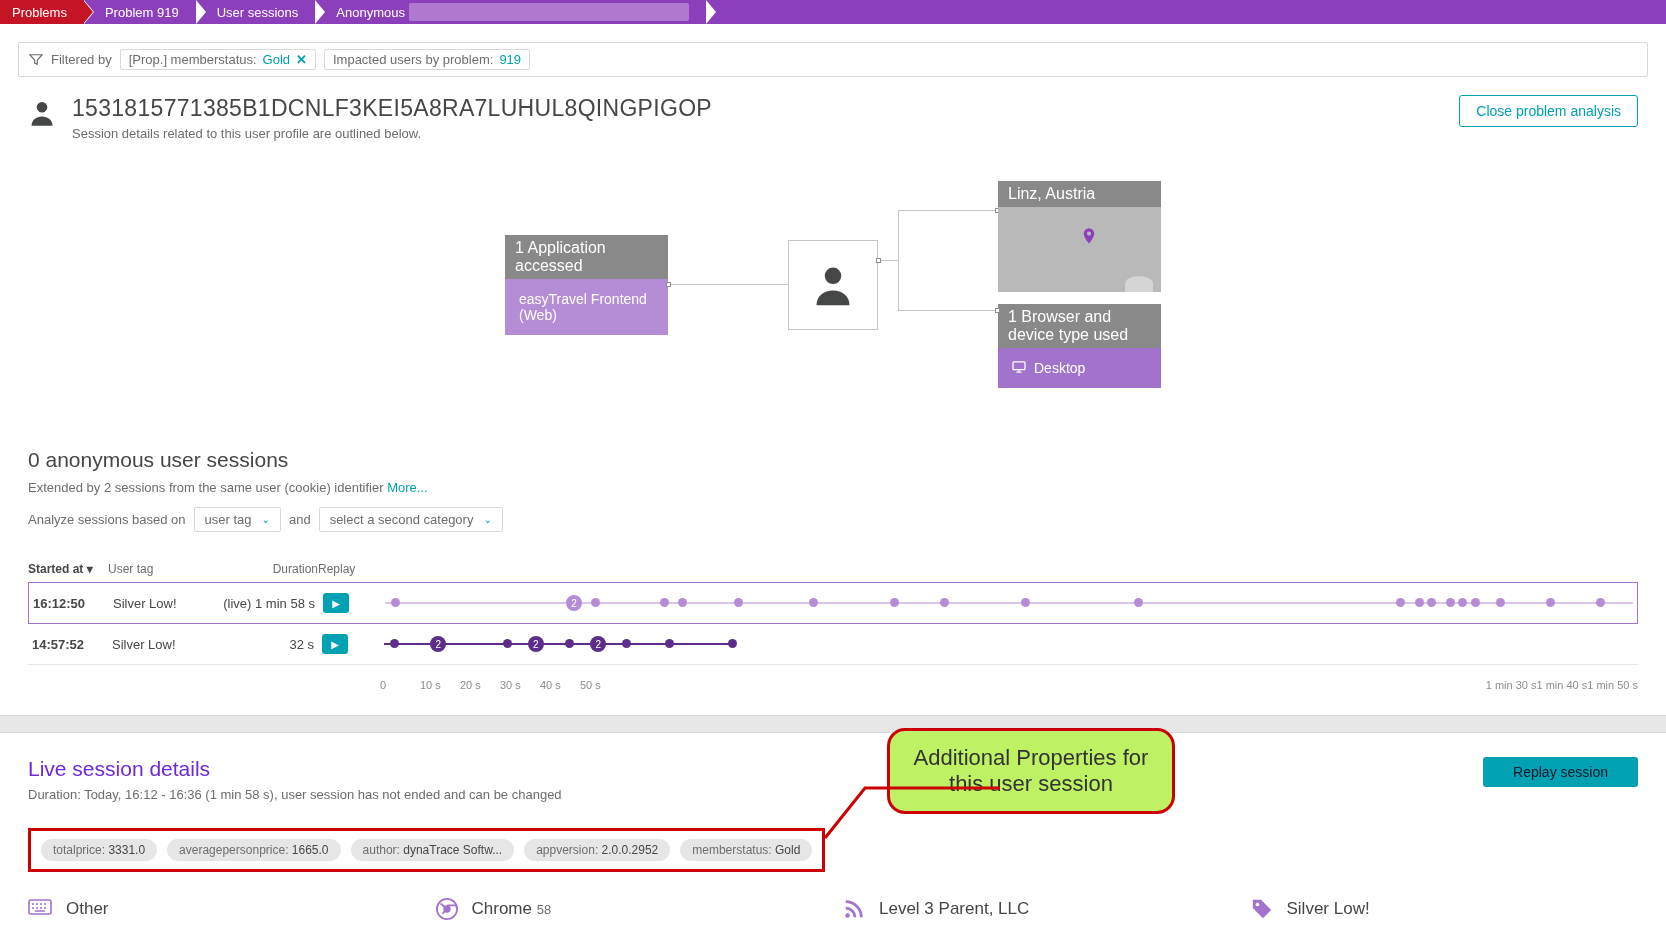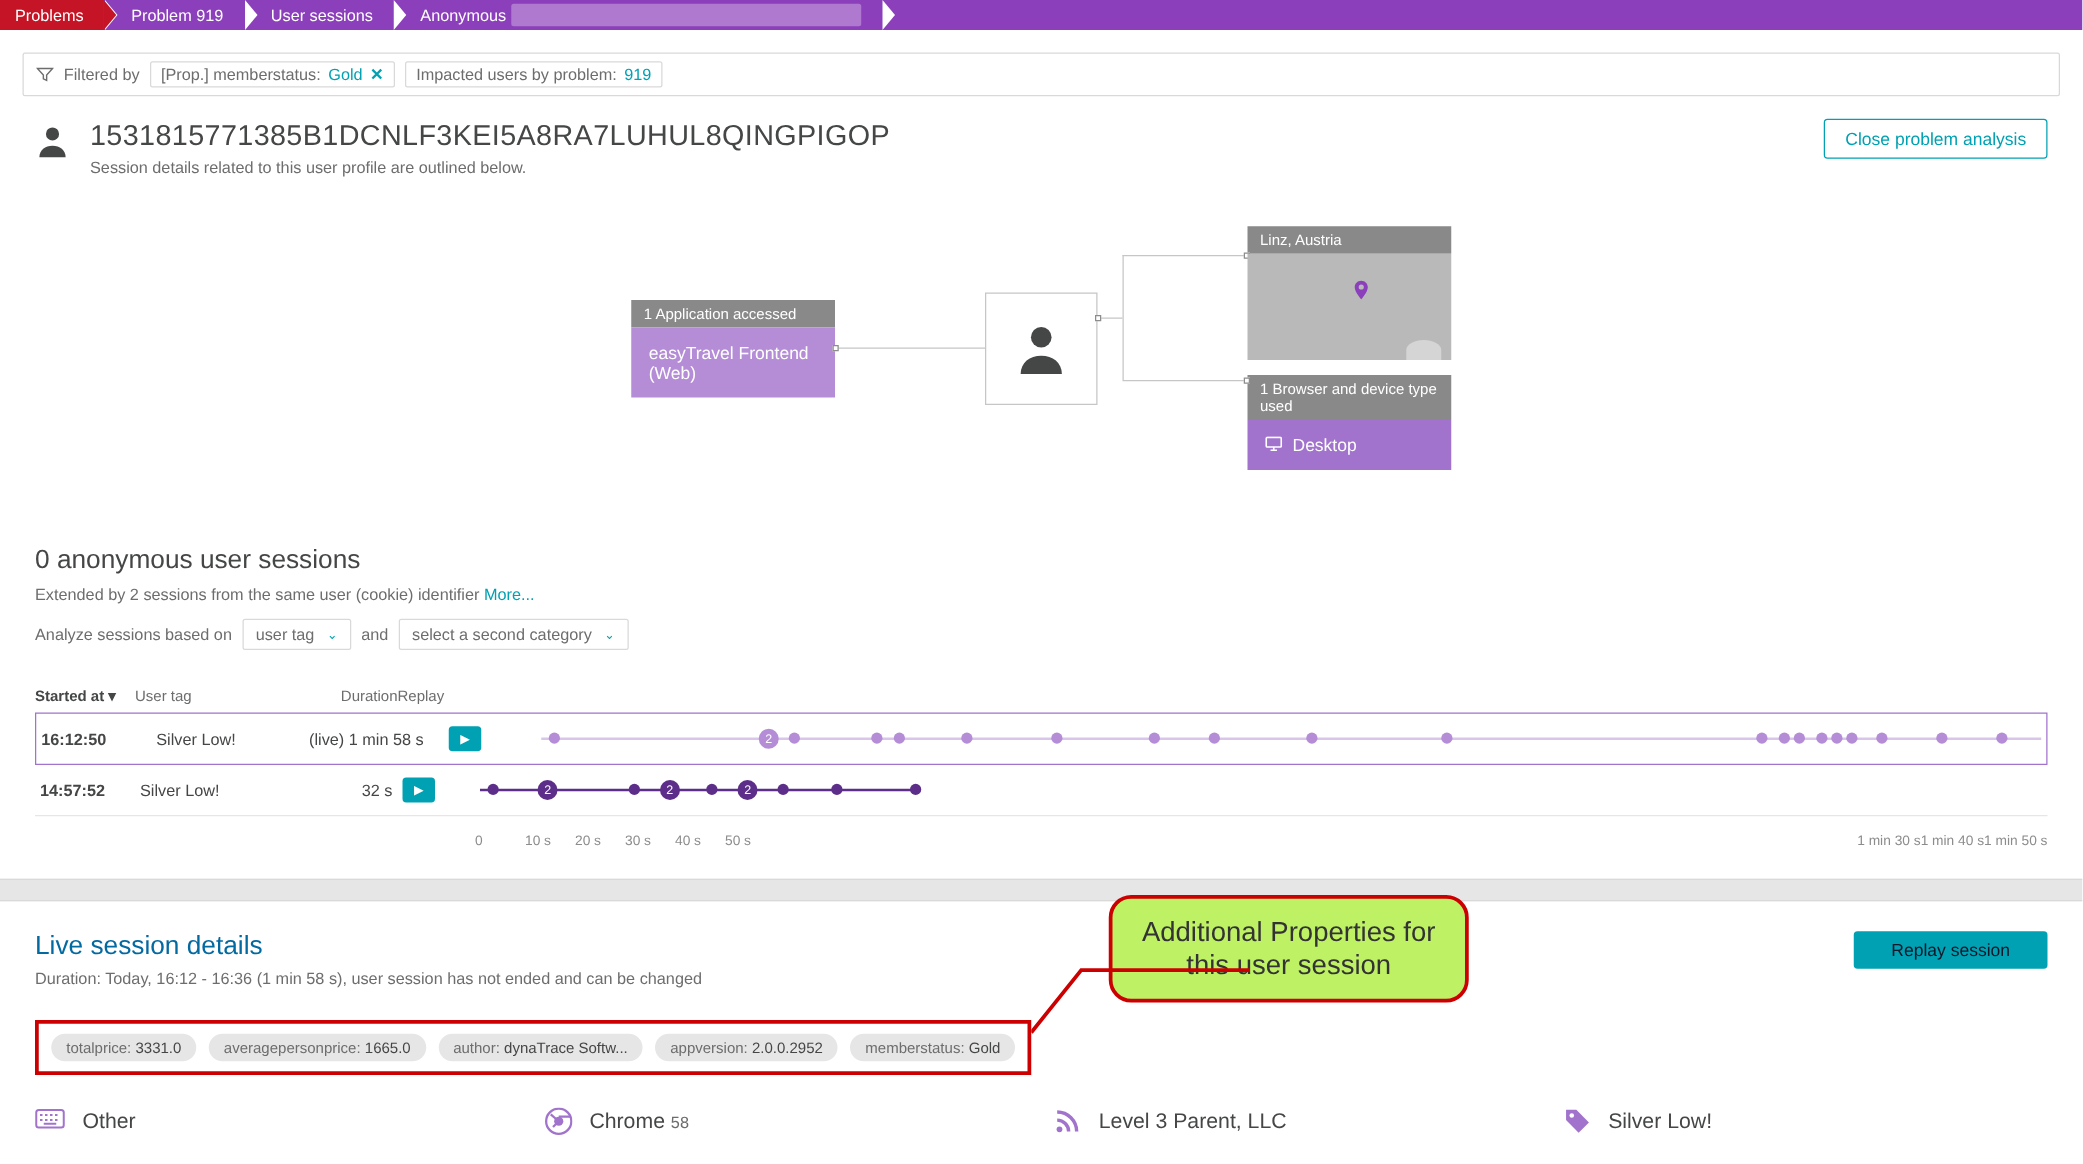--- a/index.html
+++ b/index.html
@@ -24,21 +24,21 @@
 .header-row { display: flex; align-items: flex-start; justify-content: space-between; margin-bottom: 20px; }
 .user-line { display: flex; align-items: flex-start; gap: 16px; }
 .user-icon { width: 28px; height: 28px; margin-top: 4px; }
 .user-title { font-size: 23px; font-weight: 400; color: #454646; letter-spacing: 0.3px; }
 .user-sub { font-size: 13px; color: #6d6d6d; margin-top: 4px; }
 .btn-outline-teal { border: 1px solid #00a1b2; color: #00a1b2; background: #fff; padding: 7px 16px; border-radius: 3px; font-size: 14px; cursor: pointer; }
 .btn-teal { background: #00a1b2; color: #0f172a; border: none; padding: 7px 30px; border-radius: 3px; font-size: 14px; cursor: pointer; }
 
 .diagram { display: flex; justify-content: center; align-items: center; gap: 0; margin: 40px 0 60px; position: relative; }
 .diagram-col { display: flex; flex-direction: column; align-items: center; }
-.dg-card-header { background: #898989; color: #fff; font-size: 12px; padding: 4px 10px; width: 163px; }
+.dg-card-header { background: #898989; color: #fff; font-size: 16px; padding: 4px 10px; width: 163px; }
 .dg-card-body { background: #b48dd6; color: #fff; font-size: 14px; padding: 12px 14px; width: 163px; }
 .dg-card-body.dark { background: #a173cc; }
 .dg-user-box { border: 1px solid #c6c6c6; width: 90px; height: 90px; display: flex; align-items: center; justify-content: center; margin: 0 60px; background: #fff; }
 .dg-map { width: 163px; height: 85px; background: #b9b9b9; position: relative; overflow: hidden; }
 .dg-map .pin { position: absolute; top: 18px; left: 82px; color: #8c3fba; }
 .dg-map .shape { position: absolute; bottom: 0; right: 8px; width: 28px; height: 16px; background: #d5d5d5; border-radius: 50% 50% 0 0; }
 .dg-connector-h { position: absolute; height: 1px; background: #c6c6c6; }
 .dg-connector-v { position: absolute; width: 1px; background: #c6c6c6; }
 .dg-small-sq { width: 5px; height: 5px; background: #fff; border: 1px solid #8c8c8c; position: absolute; }
 .dg-device-icon { display: inline-block; margin-right: 8px; }
@@ -46,37 +46,37 @@
 .sessions-heading { font-size: 21px; font-weight: 400; color: #454646; margin-bottom: 8px; }
 .sessions-sub { font-size: 13px; color: #6d6d6d; margin-bottom: 12px; }
 .sessions-sub a { color: #00a1b2; text-decoration: none; }
 .analyze-row { font-size: 13px; color: #6d6d6d; display: flex; align-items: center; gap: 8px; margin-bottom: 30px; }
 .select-box { border: 1px solid #d9d9d9; padding: 4px 10px; border-radius: 2px; display: inline-flex; align-items: center; gap: 10px; cursor: pointer; font-size: 13px; color: #6d6d6d; }
 .select-box .caret { color: #00a1b2; font-size: 10px; }
 
 .table-head { display: grid; grid-template-columns: 80px 110px 100px 50px 1fr; padding-bottom: 6px; font-size: 12px; color: #6d6d6d; }
 .table-head .sorted { color: #454646; font-weight: 600; }
 .table-row { display: grid; grid-template-columns: 80px 110px 100px 50px 1fr; align-items: center; padding: 10px 4px; font-size: 13px; border-bottom: 1px solid #e6e6e6; }
-.table-row.selected { border: 1px solid #a173cc; gap: 12px; }
+.table-row.selected { border: 1px solid #a173cc; }
 .table-row .dur { text-align: right; padding-right: 8px; }
 .play-btn { background: #00a1b2; color: #fff; width: 26px; height: 20px; border-radius: 3px; display: flex; align-items: center; justify-content: center; cursor: pointer; font-size: 10px; }
 .timeline { position: relative; height: 20px; margin-left: 12px; }
 .timeline-line { position: absolute; top: 9px; left: 0; right: 0; height: 2px; }
 .dot { position: absolute; top: 5px; width: 9px; height: 9px; border-radius: 50%; }
 .dot.purple { background: #b48dd6; }
 .dot.dark { background: #5c2e8a; }
 .dot.bnum { width: 16px; height: 16px; top: 2px; background: #b48dd6; color: #fff; font-size: 10px; display: flex; align-items: center; justify-content: center; }
 .dot.bnum.dark { background: #5c2e8a; }
 .time-axis { display: flex; justify-content: space-between; font-size: 11px; color: #8c8c8c; margin-top: 14px; margin-left: 352px; }
 .time-axis span { min-width: 40px; }
 
 .gray-divider { height: 18px; background: #e6e6e6; border-top: 1px solid #d9d9d9; border-bottom: 1px solid #d9d9d9; margin: 24px -28px; }
 
 .live-row { display: flex; justify-content: space-between; align-items: flex-start; }
-.live-heading { font-size: 21px; font-weight: 300; color: #0369a1; margin-bottom: 6px; }
+.live-heading { font-size: 21px; font-weight: 300; color: #6d28d9; margin-bottom: 6px; }
 .live-sub { font-size: 13px; color: #6d6d6d; margin-bottom: 14px; }
 
 .props-box { border: 3px solid #cc0000; padding: 8px 10px; display: inline-flex; gap: 10px; position: relative; }
 .prop-tag { background: #e6e6e6; border-radius: 12px; padding: 4px 12px; font-size: 12px; color: #6d6d6d; }
 .prop-tag b { color: #454646; font-weight: 500; }
 
 .annotation { position: absolute; right: 100px; top: -80px; border: 3px solid #cc0000; border-radius: 18px; background: #bef264; padding: 14px 24px; font-size: 22px; text-align: center; color: #333; }
 
 .footer-cards { display: grid; grid-template-columns: repeat(4, 1fr); gap: 20px; margin-top: 26px; }
 .fc { display: flex; align-items: center; gap: 14px; font-size: 17px; color: #454646; }

